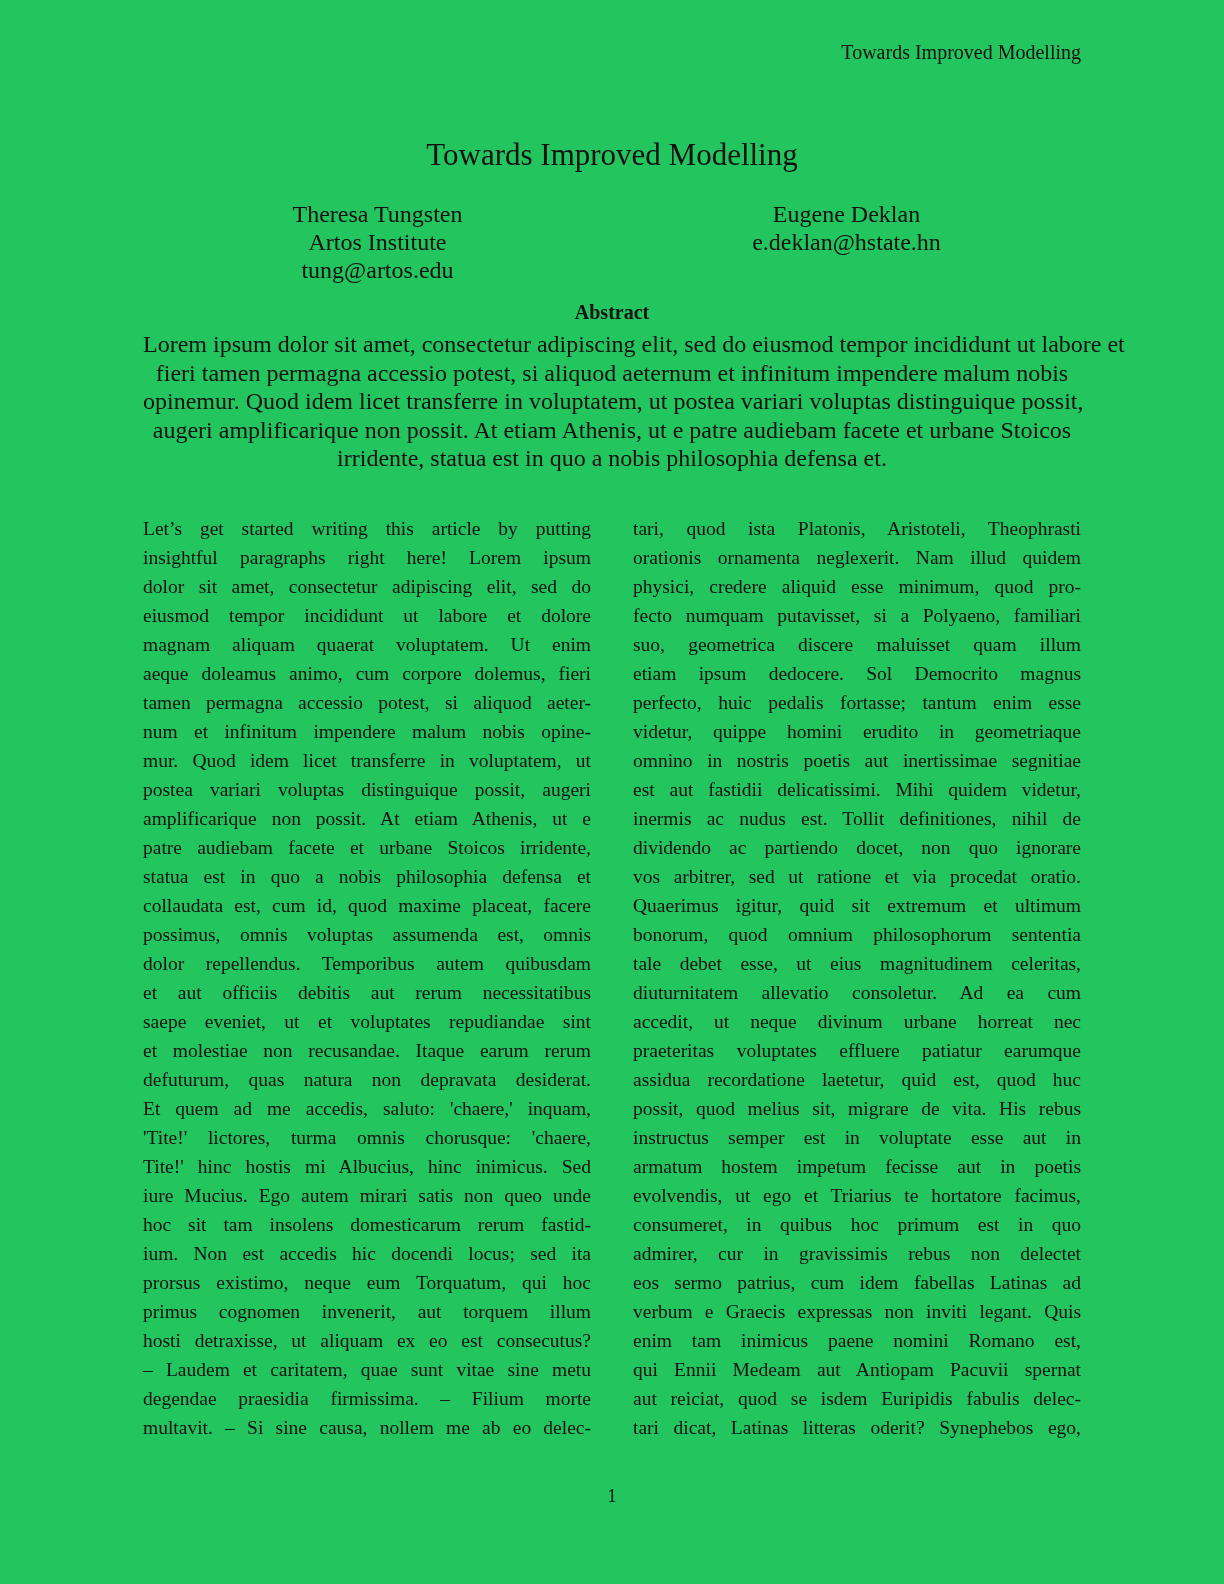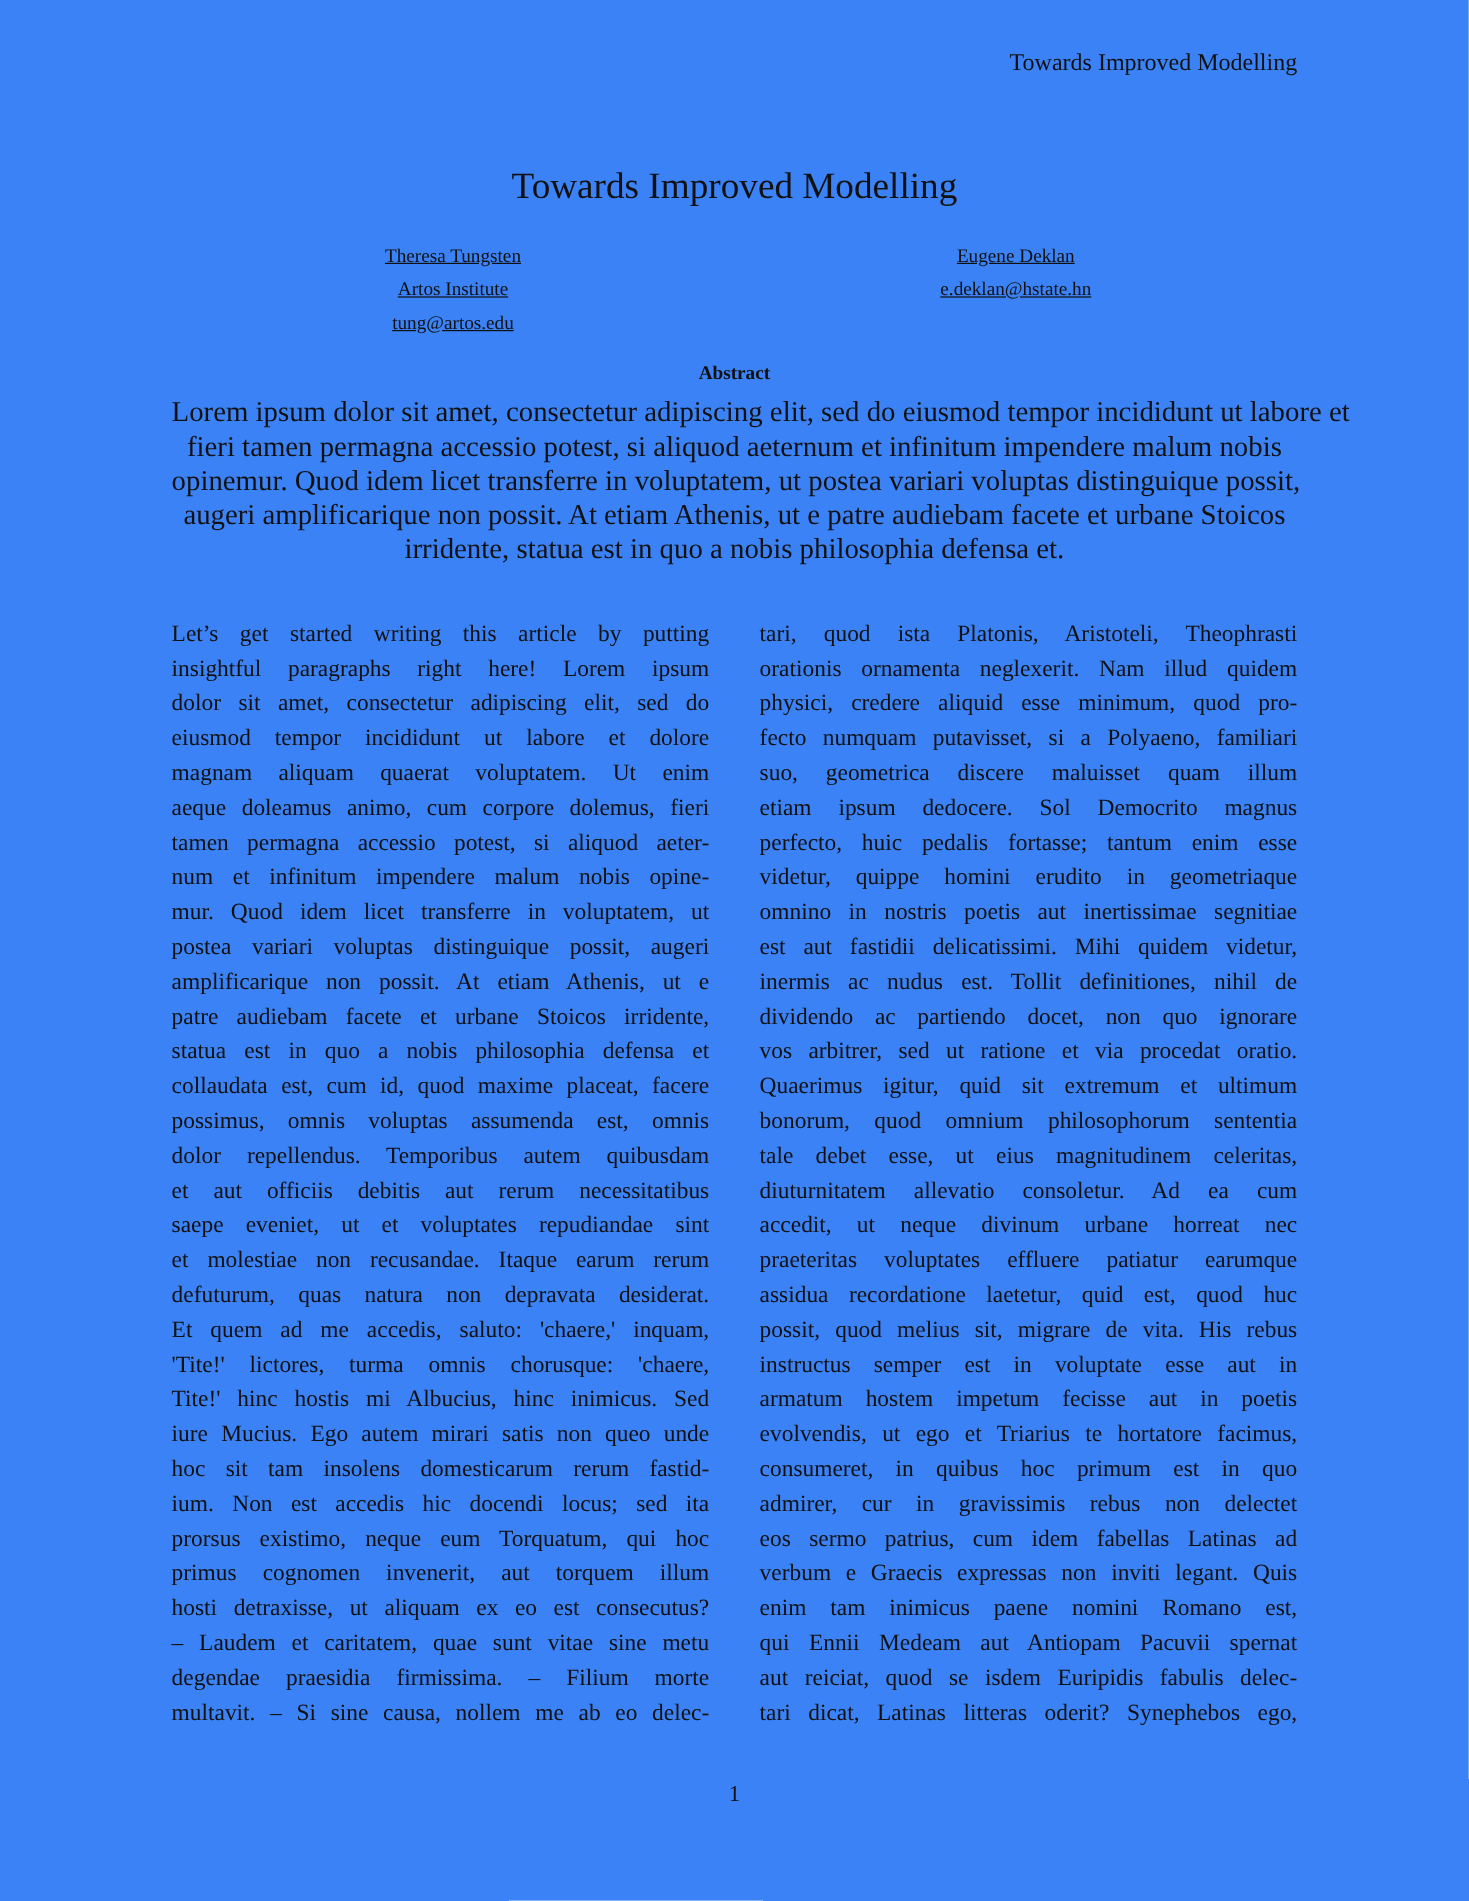--- a/index.html
+++ b/index.html
@@ -4,21 +4,21 @@
 <style>
   html, body {
     margin: 0;
     padding: 0;
     background: #ffffff;
   }
   .page {
     position: relative;
     width: 1224px;
     height: 1584px;
-    background: #3b82f6;
+    background: #22c55e;
     color: #111111;
     font-family: "Liberation Serif", "DejaVu Serif", serif;
     overflow: hidden;
   }
   .running-head {
     position: absolute;
     top: 40px;
     right: 143px;
     font-size: 20px;
     line-height: 24px;
@@ -40,34 +40,33 @@
     position: absolute;
     top: 200px;
     left: 143px;
     width: 938px;
     display: flex;
     flex-direction: row;
   }
   .author-block {
     width: 50%;
     text-align: center;
-    font-size: 16px;
+    font-size: 24px;
     line-height: 28px;
-    text-decoration: underline;
   }
   .abstract {
     position: absolute;
     top: 297px;
     left: 143px;
     width: 938px;
     text-align: center;
   }
   .abstract-heading {
     font-weight: bold;
-    font-size: 16px;
+    font-size: 20px;
     line-height: 30px;
     margin: 0 0 3px 0;
     text-align: center;
   }
   .abstract-lines .line {
     font-size: 24px;
     line-height: 28.5px;
     text-align: center;
     white-space: nowrap;
   }

